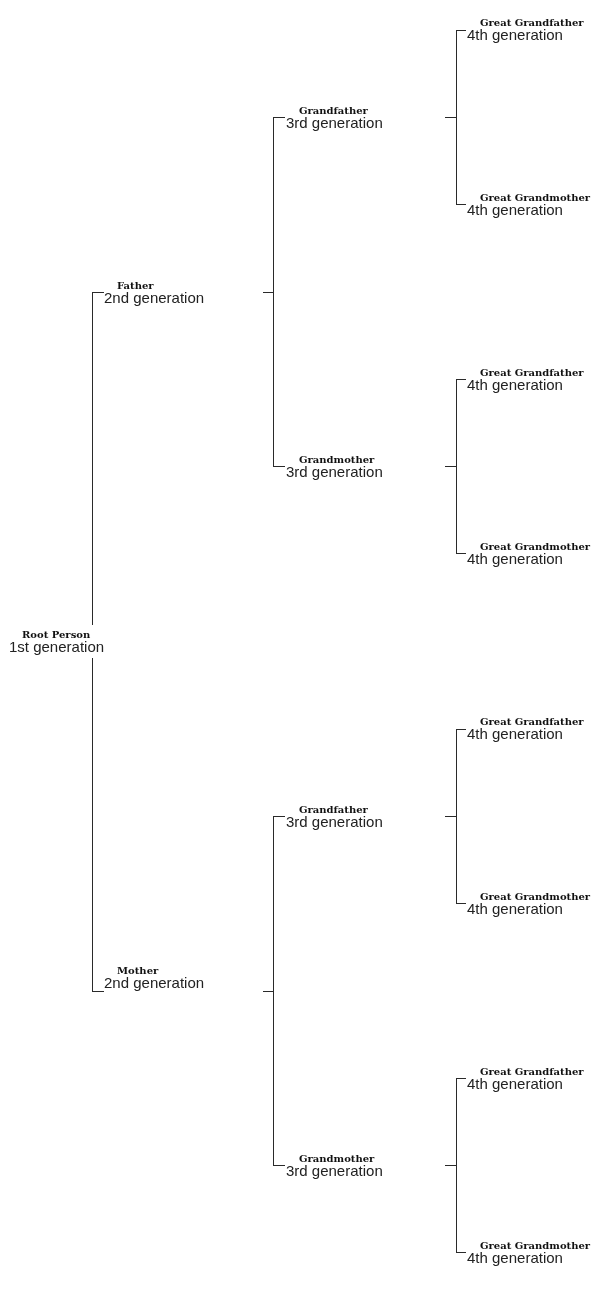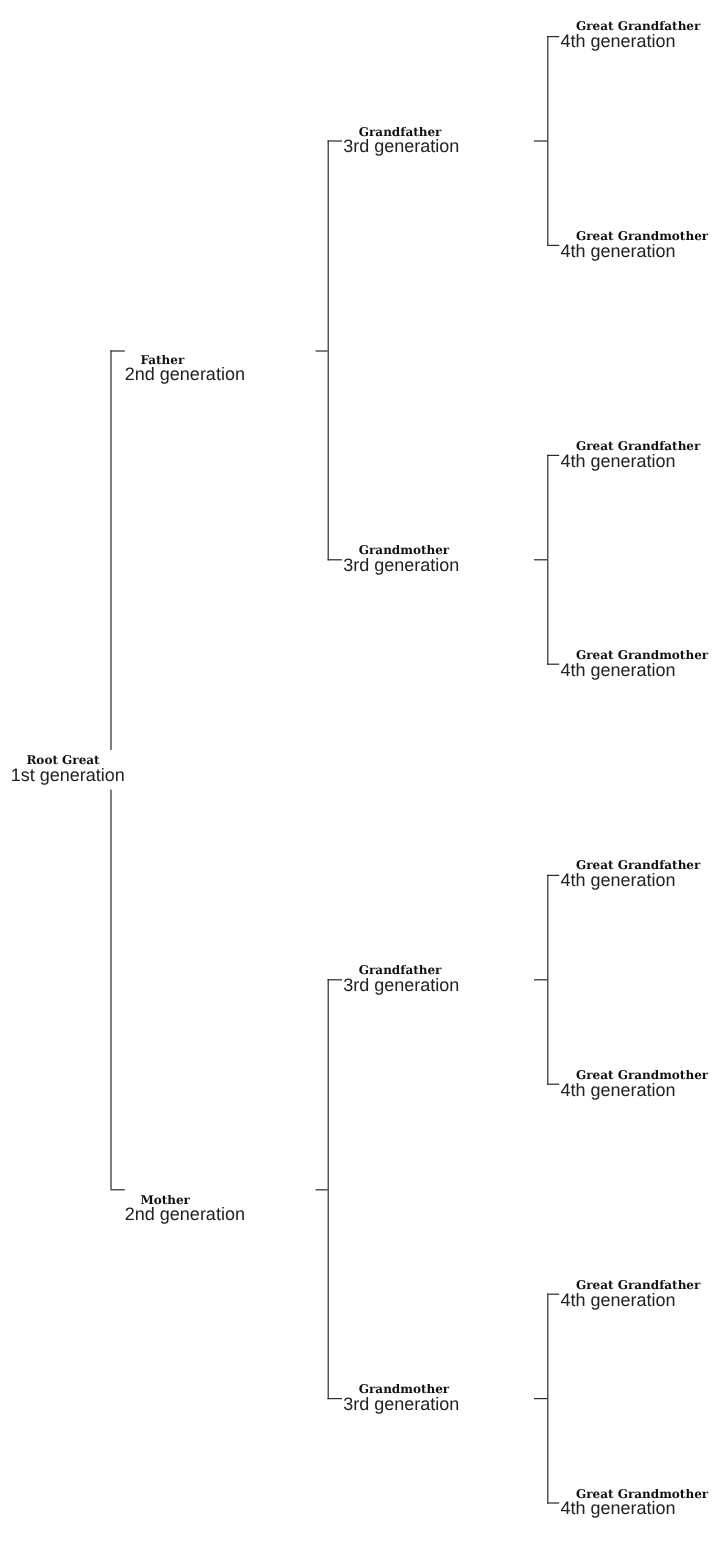--- a/index.html
+++ b/index.html
@@ -46,29 +46,29 @@
   <div class="ln h" style="left:456px; top:729px; width:10px;"></div>
   <div class="ln h" style="left:456px; top:903px; width:10px;"></div>
 
   <div class="ln h" style="left:445px; top:1165px; width:11px;"></div>
   <div class="ln v" style="left:456px; top:1078px; height:175px;"></div>
   <div class="ln h" style="left:456px; top:1078px; width:10px;"></div>
   <div class="ln h" style="left:456px; top:1252px; width:10px;"></div>
 </div>
 
 <div class="node" style="left:9px; top:629px;">
-  <span class="name">Root Great</span>
+  <span class="name">Root Person</span>
   <span class="gen">1st generation</span>
 </div>
 
-<div class="node" style="left:104px; top:295px;">
+<div class="node" style="left:104px; top:280px;">
   <span class="name">Father</span>
   <span class="gen">2nd generation</span>
 </div>
-<div class="node" style="left:104px; top:995px;">
+<div class="node" style="left:104px; top:965px;">
   <span class="name">Mother</span>
   <span class="gen">2nd generation</span>
 </div>
 
 <div class="node" style="left:286px; top:105px;">
   <span class="name">Grandfather</span>
   <span class="gen">3rd generation</span>
 </div>
 <div class="node" style="left:286px; top:454px;">
   <span class="name">Grandmother</span>

